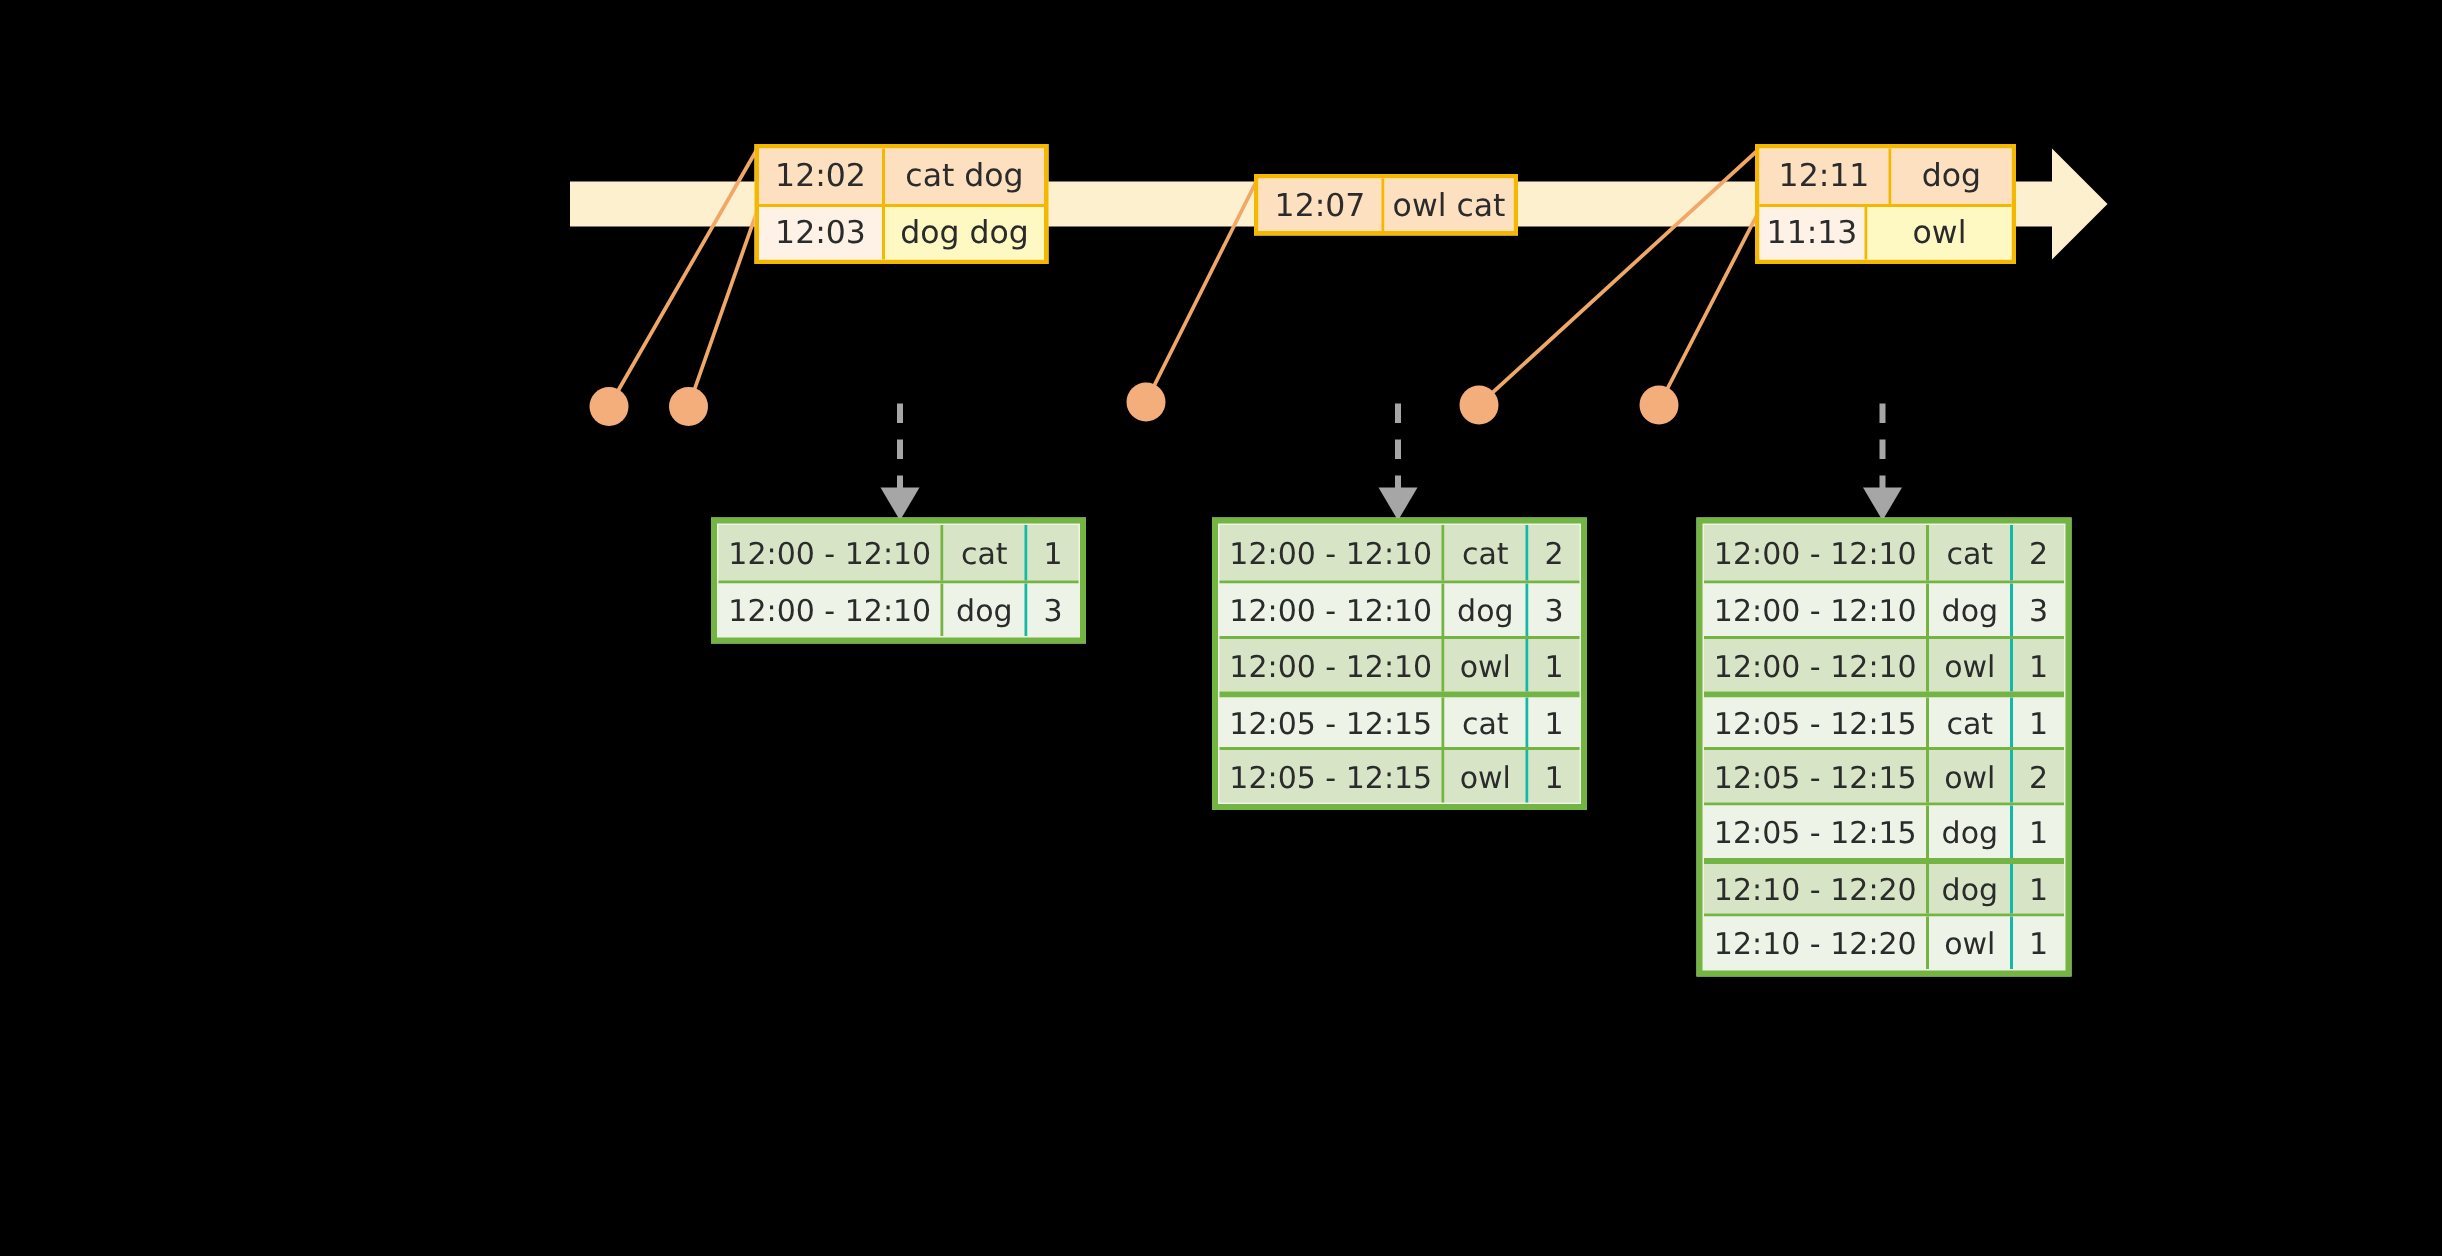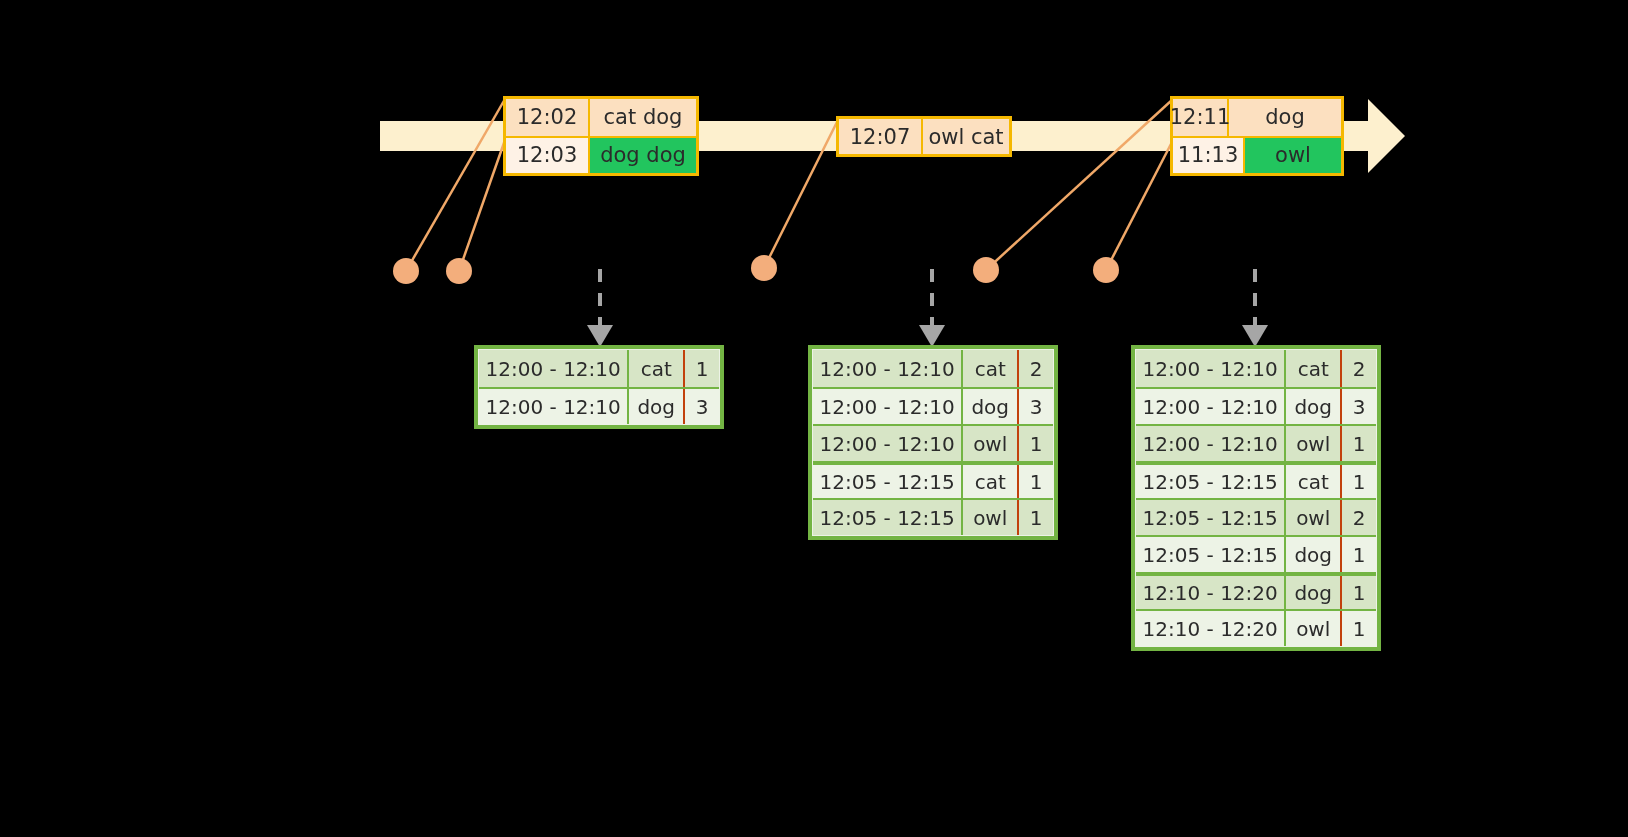--- a/index.html
+++ b/index.html
@@ -56,21 +56,21 @@
     border-right: 2px solid #F5B800;
     background: #FEF2E6;
   }
   .event-words {
     box-sizing: border-box;
     display: flex;
     align-items: center;
     justify-content: center;
     font-size: 21px;
     color: #2b2b2b;
-    background: #22c55e;
+    background: #fef9c3;
     flex: 1;
   }
 
   
   .result-table {
     position: absolute;
     border: 4px solid #73B443;
     box-sizing: border-box;
     background: #EDF3E6;
     display: flex;
@@ -89,21 +89,21 @@
     box-sizing: border-box;
     display: flex;
     align-items: center;
     justify-content: center;
     font-size: 20px;
     color: #2b2b2b;
     background: #EDF3E6;
   }
   .res-row.alt .res-cell { background: #D7E5C6; }
   .res-cell.window { width: 168px; border-right: 2px solid #73B443; }
-  .res-cell.word   { width: 62px;  border-right: 2px solid #c2410c; }
+  .res-cell.word   { width: 62px;  border-right: 2px solid #14b8a6; }
   .res-cell.count  { width: 38px; }
 </style>
 </head>
 <body>
 
 <div id="stage">
 
   <svg id="timeline-svg" viewBox="0 0 1628 837">
 
     <g>
@@ -155,21 +155,21 @@
 
   <div class="event-box" style="left:836px; top:80px; width:176px; height:41px;">
     <div class="event-row shade">
       <div class="event-time" style="width:84px">12:07</div>
       <div class="event-words">owl cat</div>
     </div>
   </div>
 
   <div class="event-box" style="left:1170px; top:60px; width:174px; height:80px;">
     <div class="event-row shade">
-      <div class="event-time" style="width:56px">12:11</div>
+      <div class="event-time" style="width:88px">12:11</div>
       <div class="event-words">dog</div>
     </div>
     <div class="event-row">
       <div class="event-time" style="width:72px">11:13</div>
       <div class="event-words">owl</div>
     </div>
   </div>
 
   <div class="result-table" style="left:474px; top:309px; width:250px;">
     <div class="res-row alt">

